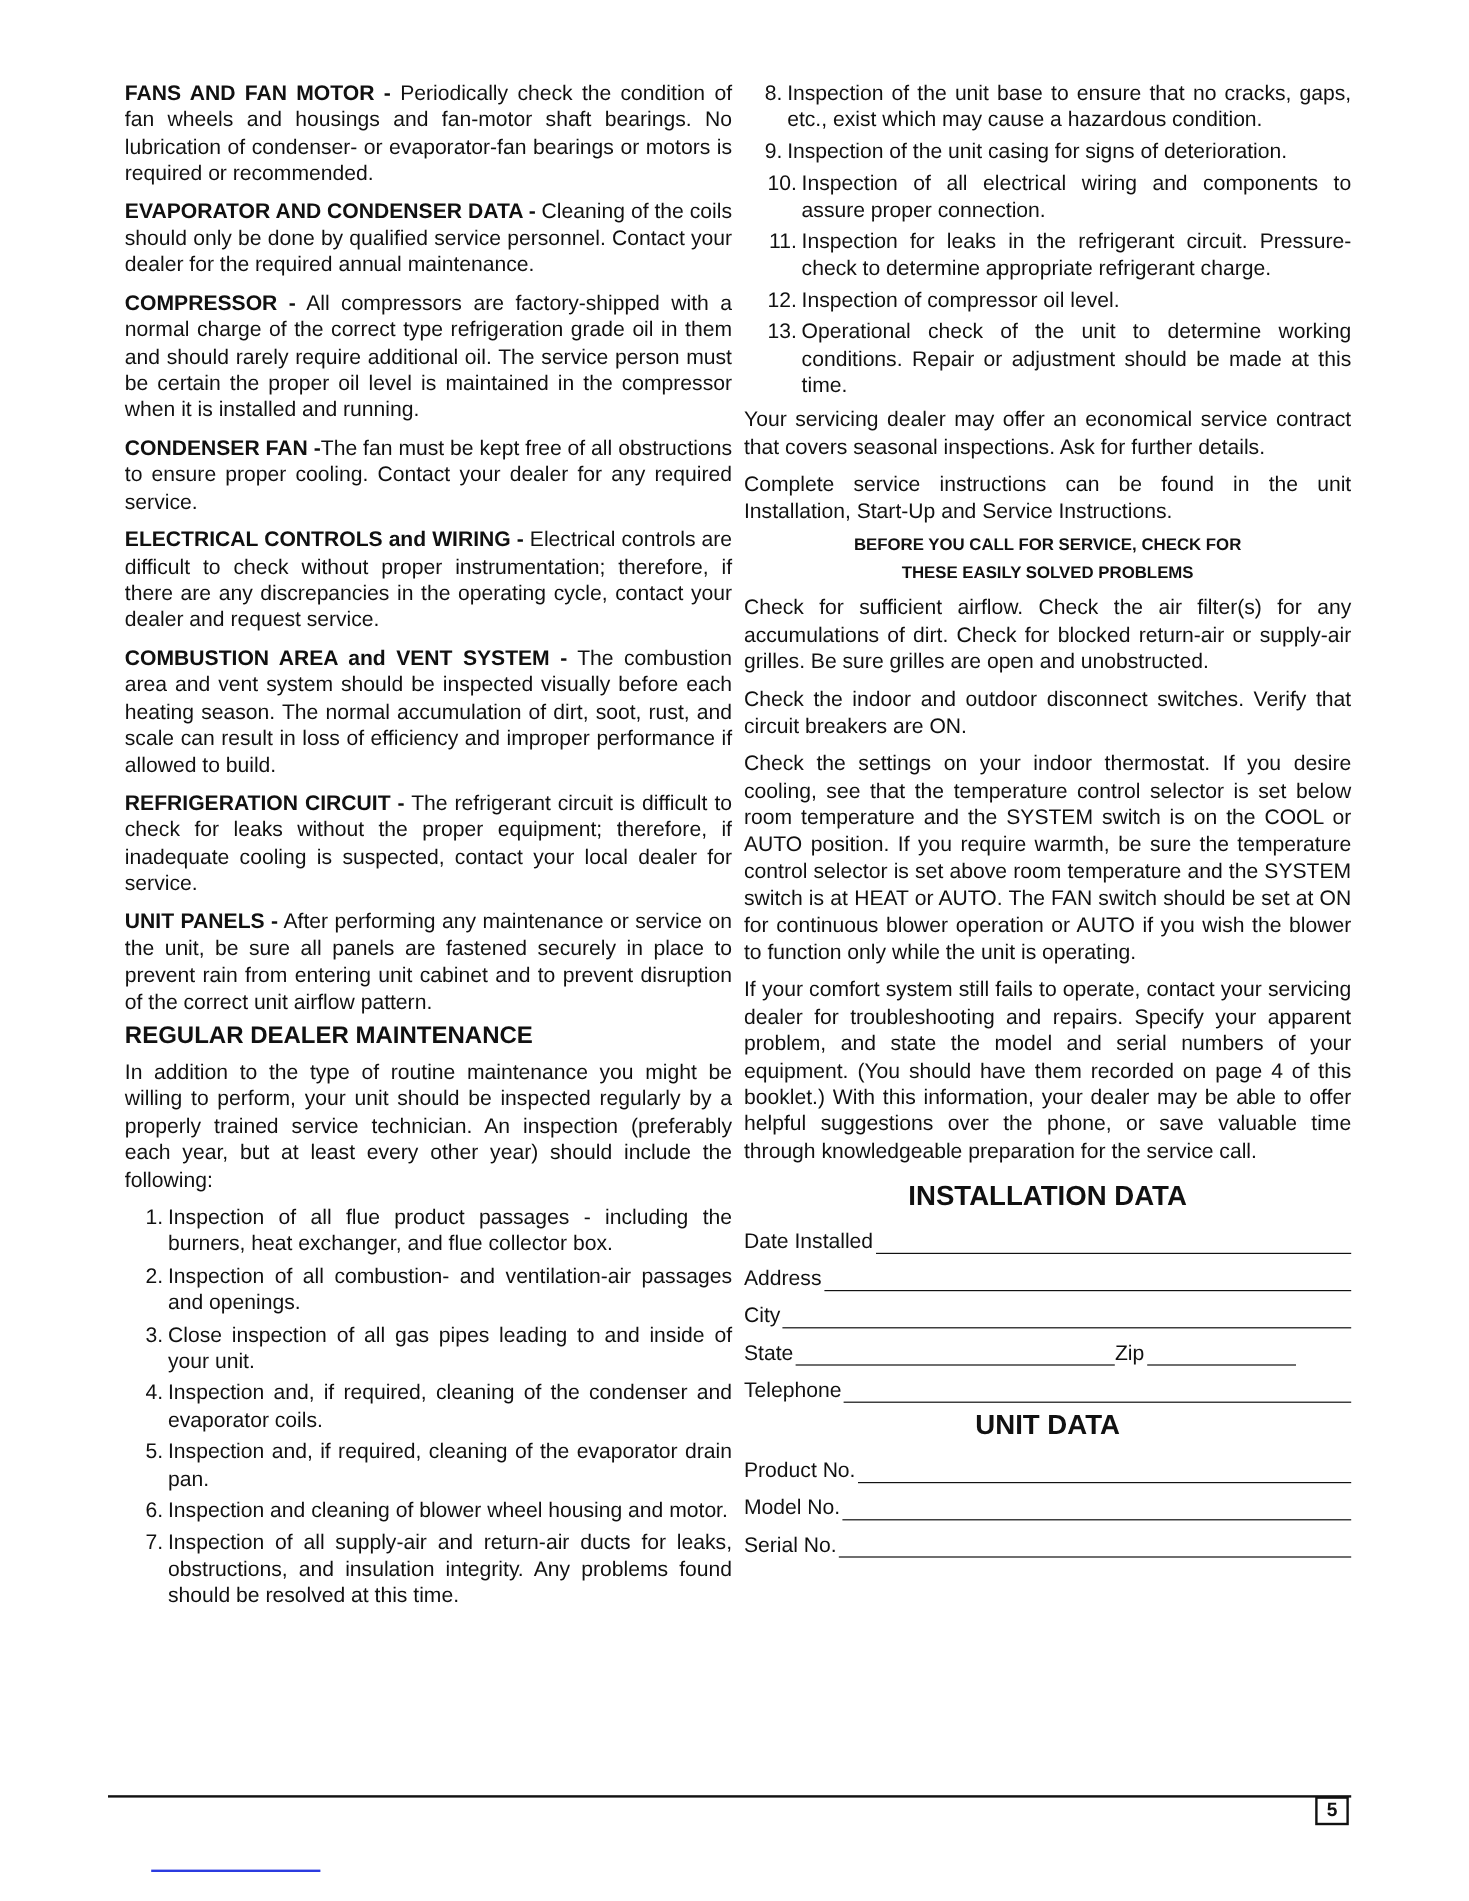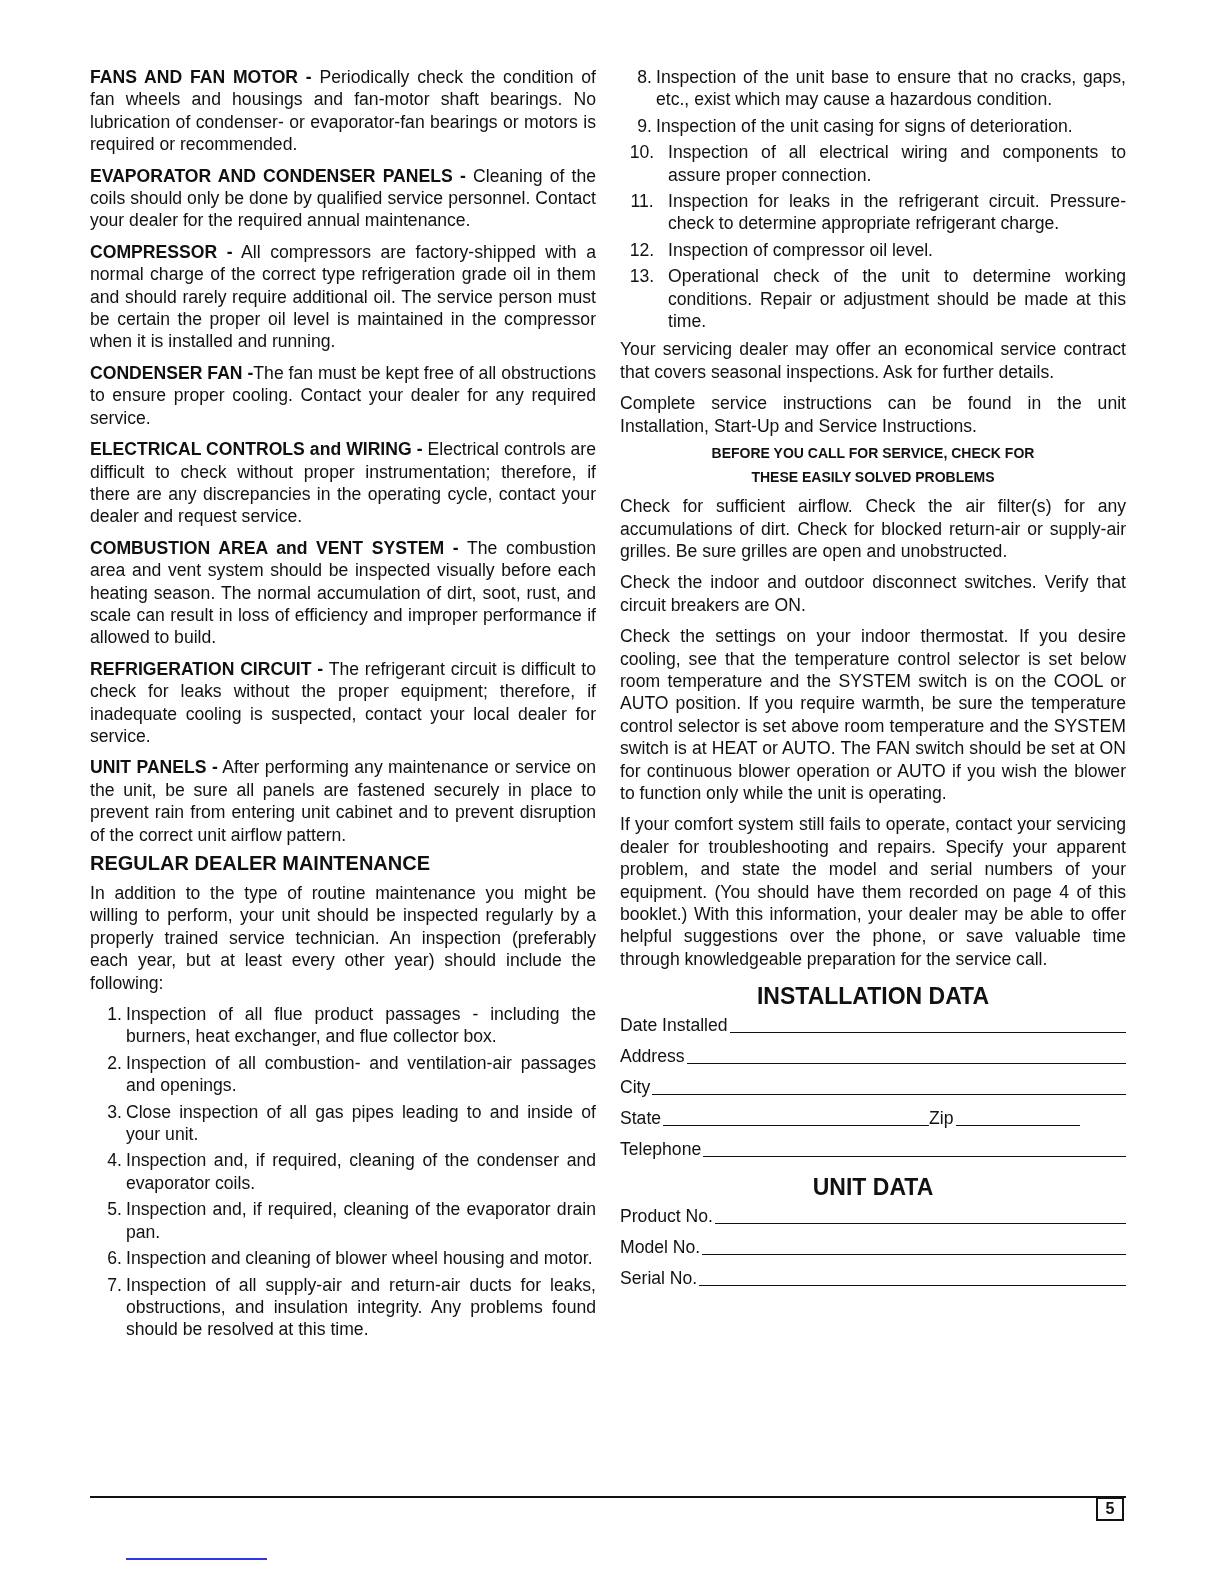--- a/index.html
+++ b/index.html
@@ -1,54 +1,54 @@
 <!DOCTYPE html>
 <html><head>
 <meta charset="utf-8">
 <style>
   html, body { margin: 0; padding: 0; background: #ffffff; }
   body {
     width: 1224px; height: 1584px; position: relative; overflow: hidden;
     font-family: "Liberation Sans", sans-serif; color: #111;
   }
   .col { position: absolute; top: 66px; width: 506px; font-size: 17.6px; line-height: 22.4px; }
-  .col.left { left: 90px; }
+  .col.left { left: 104px; }
   .col.right { left: 620px; }
   p { margin: 0 0 9px 0; text-align: justify; }
   .hd { font-weight: bold; }
   .section-title { font-weight: bold; font-size: 20px; line-height: 26px; margin: 0 0 6px 0; }
   .ol-list { margin: 6px 0 0 0; padding: 0; list-style: none; }
   .ol-item { display: flex; margin: 0 0 4px 0; text-align: justify; }
   .ol-num { flex: 0 0 auto; }
   .ol-text { flex: 1; }
   .ol-item.single .ol-num { width: 32px; text-align: right; padding-right: 4px; }
-  .ol-item.double .ol-num { width: 44px; text-align: center; padding-right: 4px; }
+  .ol-item.double .ol-num { width: 44px; text-align: right; padding-right: 4px; }
   .ol-item .ol-text { text-indent: 0; }
   .center-heading { text-align: center; font-weight: bold; font-size: 14px; line-height: 24px; margin: 4px 0 6px 0; }
   .big-heading { text-align: center; font-weight: bold; font-size: 23px; line-height: 28px; margin: 12px 0 4px 0; }
-  .form-row { display: flex; height: 31px; font-size: 17.6px; }
+  .form-row { display: flex; align-items: flex-end; height: 31px; font-size: 17.6px; }
   .form-label { white-space: nowrap; }
   .form-line { flex: 1; border-bottom: 1.5px solid #111; height: 18px; margin-left: 2px; }
   .form-line.state { flex: 0 0 266px; }
   .form-line.zip { flex: 0 0 124px; }
   .spacer { flex: 1; }
   .bottom-rule { position: absolute; left: 90px; top: 1496px; width: 1036px; height: 2px; background: #111; }
   .page-num {
     position: absolute; left: 1096px; top: 1497px; width: 28px; height: 24px;
     border: 2px solid #111; box-sizing: border-box; text-align: center;
     font-weight: bold; font-size: 16px; line-height: 20px;
   }
   .blue-line { position: absolute; left: 126px; top: 1558px; width: 141px; height: 1.5px; background: #2b3be0; }
 </style>
 </head>
 <body>
 
 <div class="col left">
   <p><span class="hd">FANS AND FAN MOTOR -</span><span> Periodically check the condition of fan wheels and housings and fan-motor shaft bearings. No lubrication of condenser- or evaporator-fan bearings or motors is required or recommended.</span></p>
-  <p><span class="hd">EVAPORATOR AND CONDENSER PANELS -</span><span> Cleaning of the coils should only be done by qualified service personnel. Contact your dealer for the required annual maintenance.</span></p>
+  <p><span class="hd">EVAPORATOR AND CONDENSER DATA -</span><span> Cleaning of the coils should only be done by qualified service personnel. Contact your dealer for the required annual maintenance.</span></p>
   <p><span class="hd">COMPRESSOR -</span><span> All compressors are factory-shipped with a normal charge of the correct type refrigeration grade oil in them and should rarely require additional oil. The service person must be certain the proper oil level is maintained in the compressor when it is installed and running.</span></p>
   <p><span class="hd">CONDENSER FAN -</span><span>The fan must be kept free of all obstructions to ensure proper cooling. Contact your dealer for any required service.</span></p>
   <p><span class="hd">ELECTRICAL CONTROLS and WIRING -</span><span> Electrical controls are difficult to check without proper instrumentation; therefore, if there are any discrepancies in the operating cycle, contact your dealer and request service.</span></p>
   <p><span class="hd">COMBUSTION AREA and VENT SYSTEM -</span><span> The combustion area and vent system should be inspected visually before each heating season. The normal accumulation of dirt, soot, rust, and scale can result in loss of efficiency and improper performance if allowed to build.</span></p>
   <p><span class="hd">REFRIGERATION CIRCUIT -</span><span> The refrigerant circuit is difficult to check for leaks without the proper equipment; therefore, if inadequate cooling is suspected, contact your local dealer for service.</span></p>
   <p style="margin-bottom:4px"><span class="hd">UNIT PANELS -</span><span> After performing any maintenance or service on the unit, be sure all panels are fastened securely in place to prevent rain from entering unit cabinet and to prevent disruption of the correct unit airflow pattern.</span></p>
 
   <div class="section-title">REGULAR DEALER MAINTENANCE</div>
   <p>In addition to the type of routine maintenance you might be willing to perform, your unit should be inspected regularly by a properly trained service technician. An inspection (preferably each year, but at least every other year) should include the following:</p>
 

